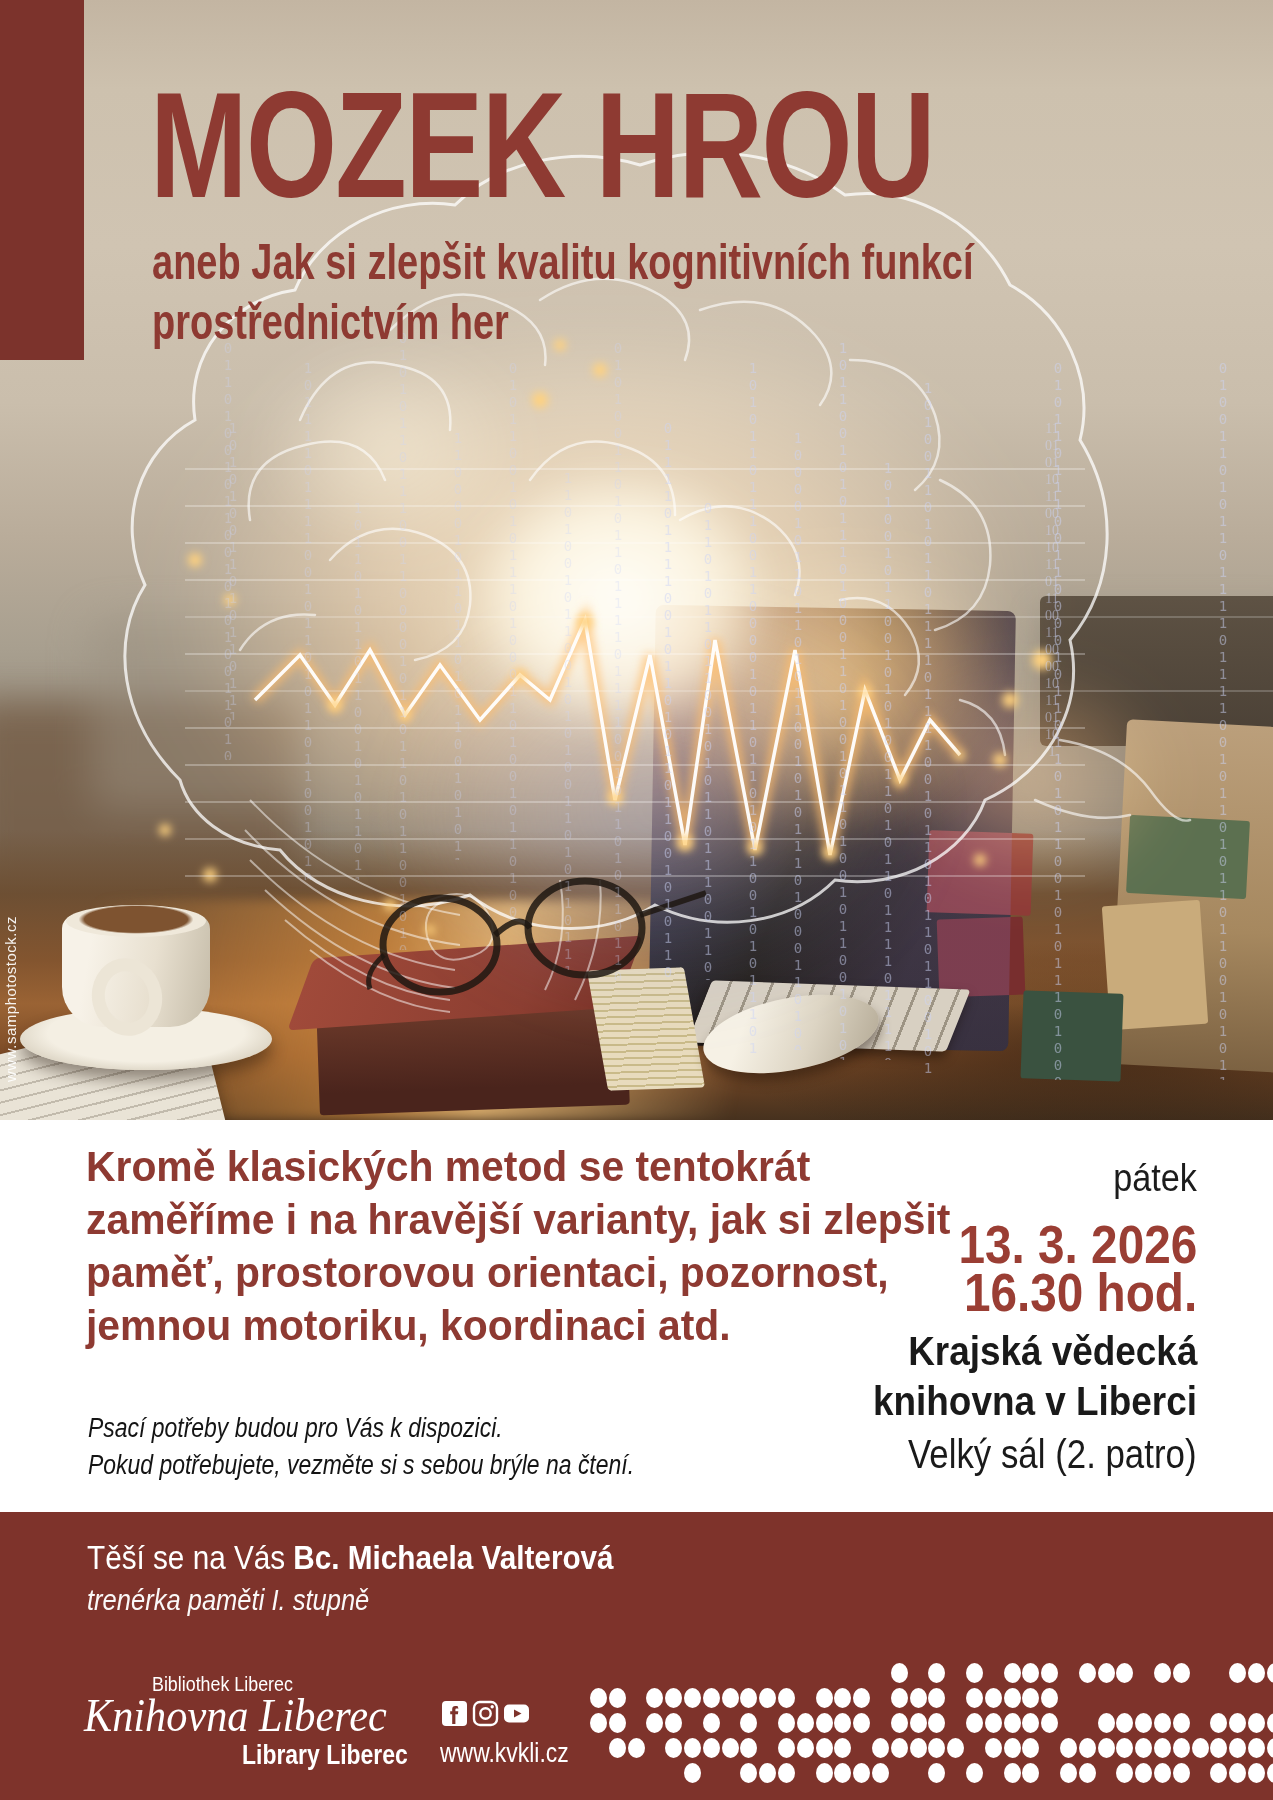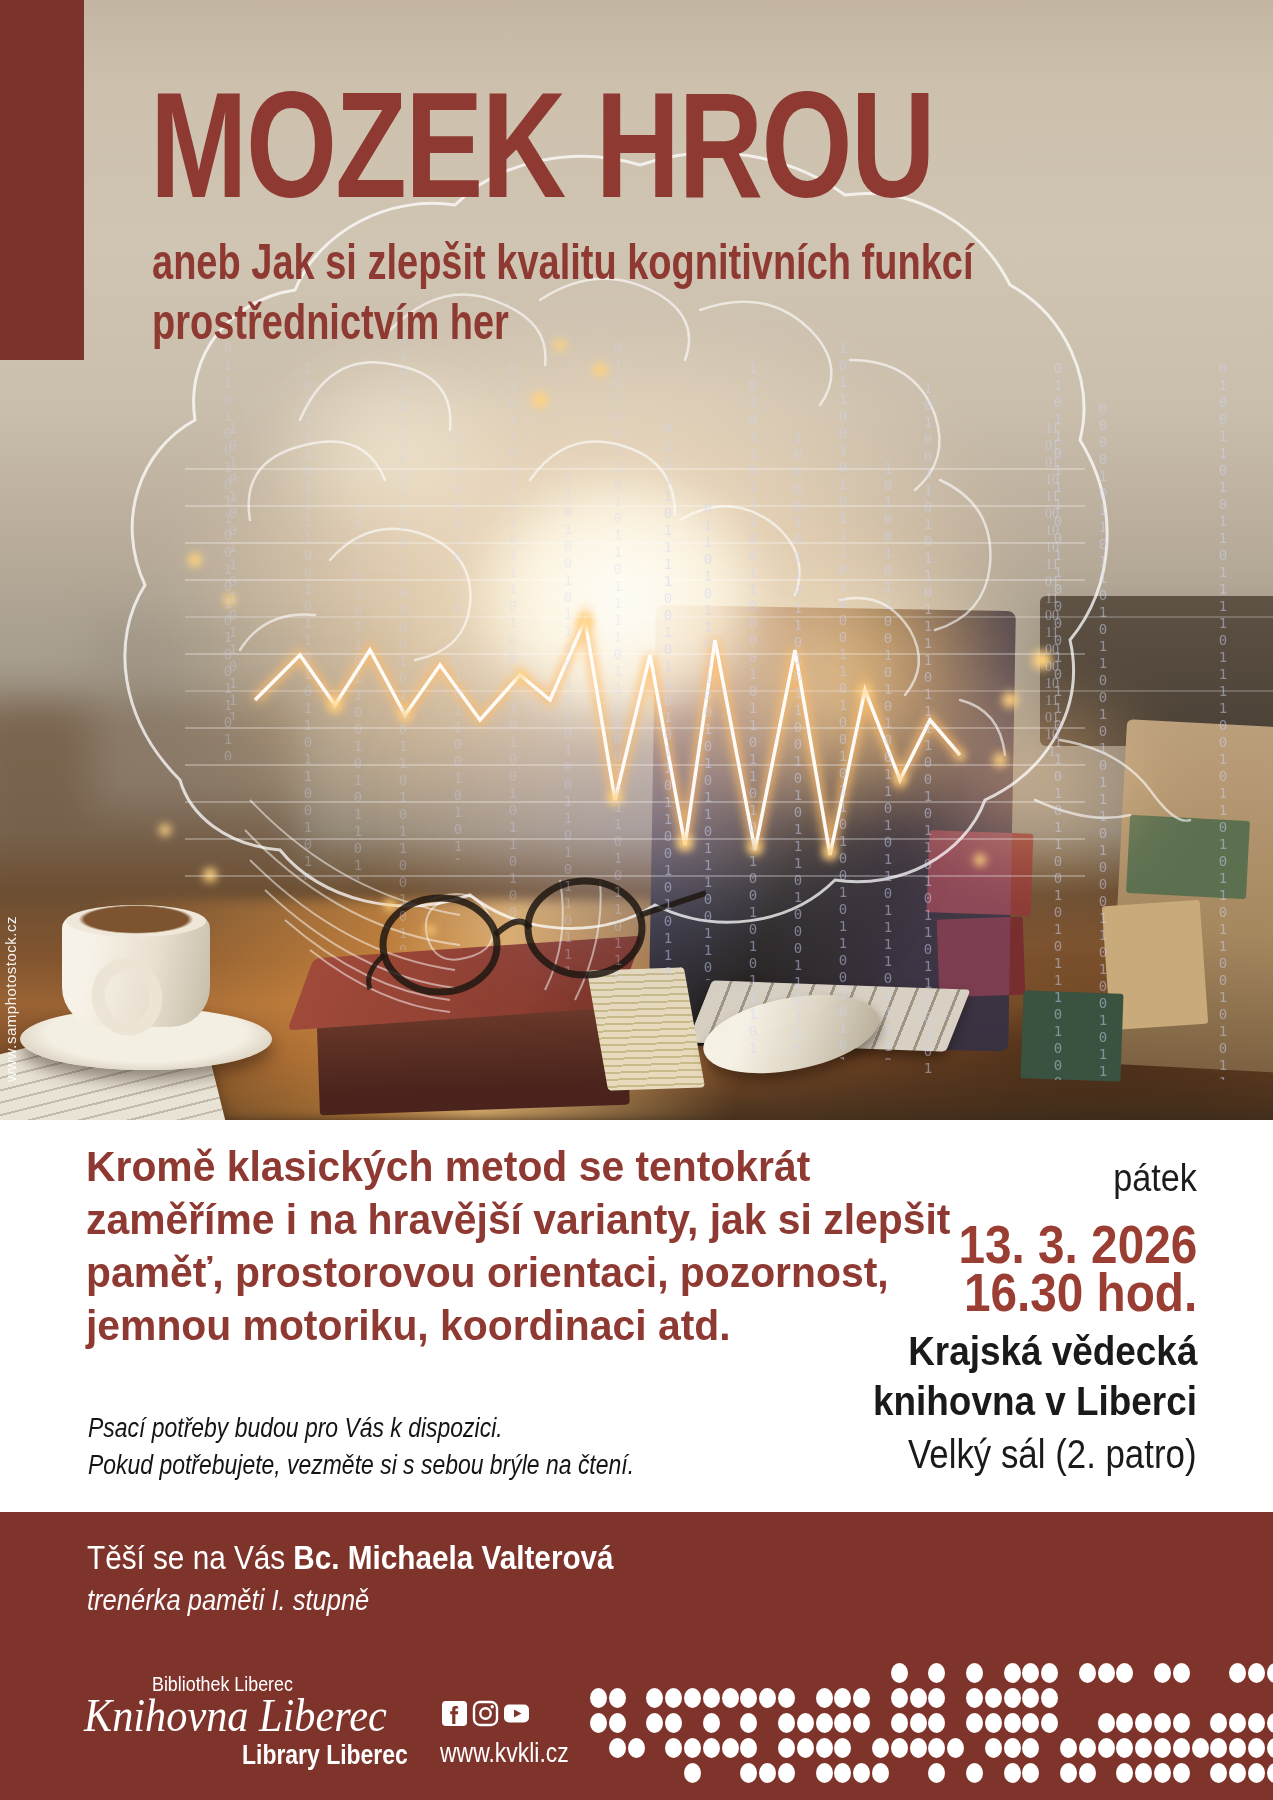--- a/index.html
+++ b/index.html
@@ -276,21 +276,20 @@
         <div class="bincol" style="left: 610px; top: 340px; height: 640px; overflow: hidden; opacity: 0.36;">01010011010110111101111001011010110110</div>
         <div class="bincol" style="left: 660px; top: 420px; height: 560px; overflow: hidden; opacity: 0.55;">011110111100101101011011001010110</div>
         <div class="bincol" style="left: 700px; top: 500px; height: 480px; overflow: hidden; opacity: 0.55;">01101011011001010110111001100</div>
         <div class="bincol" style="left: 745px; top: 360px; height: 700px; overflow: hidden; opacity: 0.55;">101011011100110000101101101011001010111010</div>
         <div class="bincol" style="left: 790px; top: 430px; height: 620px; overflow: hidden; opacity: 0.55;">1000010110110101100101011101000110100</div>
         <div class="bincol" style="left: 835px; top: 340px; height: 720px; overflow: hidden; opacity: 0.55;">1011001010111010001101001011010010110010101</div>
         <div class="bincol" style="left: 880px; top: 460px; height: 600px; overflow: hidden; opacity: 0.55;">101001011001010100110101101111011110</div>
         <div class="bincol" style="left: 920px; top: 380px; height: 700px; overflow: hidden; opacity: 0.55;">101001101011011110111100101101011011001010</div>
         <div class="bincol" style="left: 1044px; top: 420px; height: 660px; overflow: hidden; opacity: 0.55; font-family: Liberation Serif, serif;">110101101100101011011100110000101101101</div>
         <div class="bincol" style="left: 1050px; top: 360px; height: 720px; overflow: hidden; opacity: 0.55;">0101101110011000010110110101100101011101000</div>
-        <div class="bincol" style="left: 1095px; top: 400px; height: 680px; overflow: hidden; opacity: 0.55;">0000101101101011001010111010001101001011</div>
         <div class="bincol" style="left: 1215px; top: 360px; height: 720px; overflow: hidden; opacity: 0.55;">0100110101101111011110010110101101100101011</div>
       </div>
 
     <div class="red-block" id="redBlock" style="background: rgb(124, 51, 44);"></div>
 
     <div class="watermark">
       <span>www.samphotostock.cz</span>
     </div>
 
     <h1 class="title" id="titleEl" style="margin: 0px; color: rgb(142, 58, 50);">MOZEK HROU</h1>

